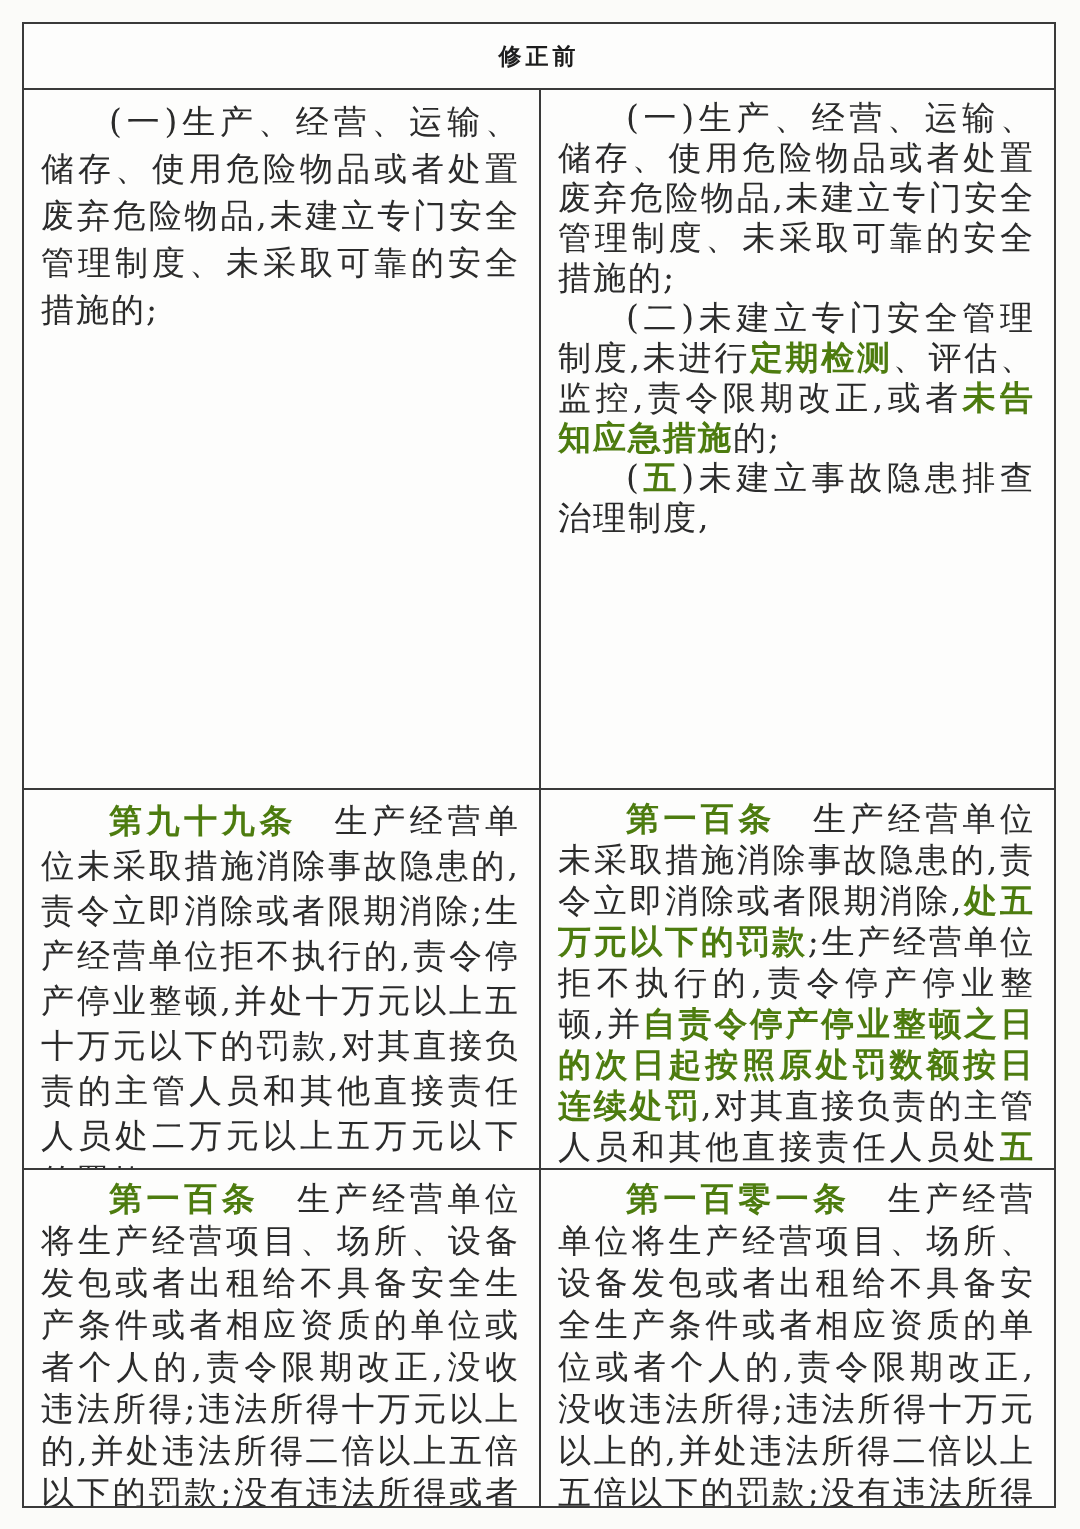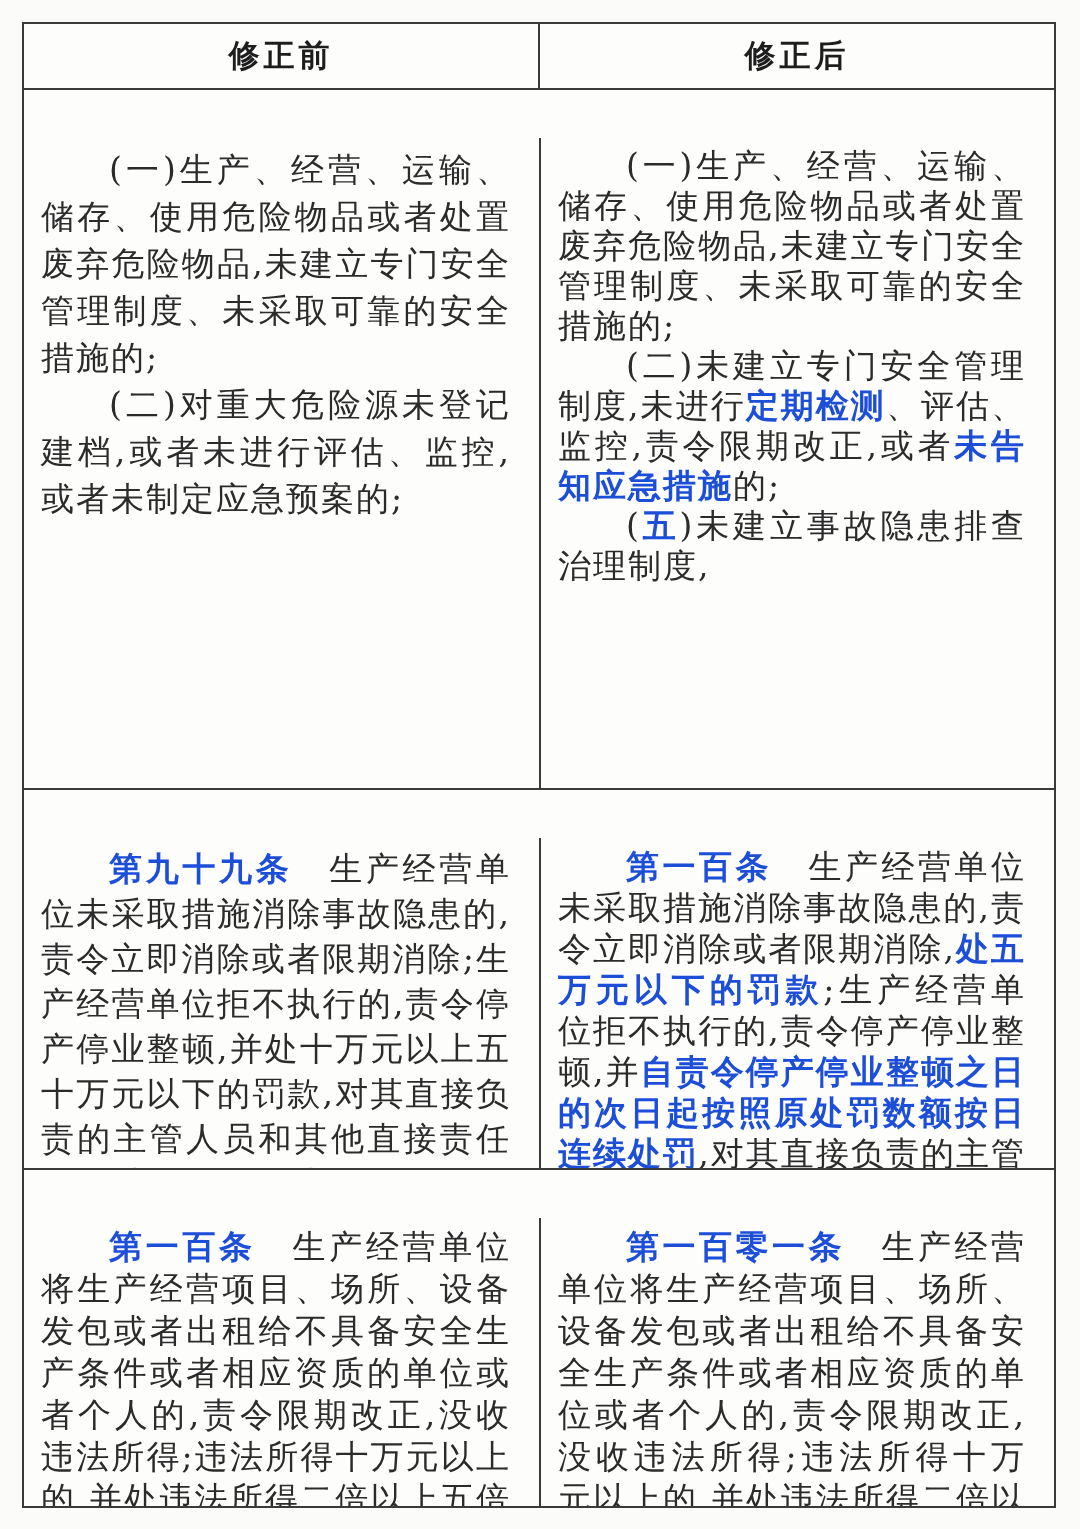--- a/index.html
+++ b/index.html
@@ -37,77 +37,74 @@
     display: flex;
     border-bottom: 2px solid #3a3a3a;
   }
   .hdr-cell {
     flex: 1 1 50%;
     display: flex;
     align-items: center;
     justify-content: center;
     font-family: "DejaVu Sans", "Liberation Sans", sans-serif;
     font-weight: bold;
-    font-size: 31px;
+    font-size: 23px;
     letter-spacing: 4px;
     color: #1d1d1d;
   }
   .hdr-cell + .hdr-cell { border-left: 2px solid #3a3a3a; }
   .body-row {
     display: flex;
     overflow: hidden;
   }
   .body-row + .body-row { border-top: 2px solid #3a3a3a; }
   .row1 { flex: 0 0 698px; }
   .row2 { flex: 0 0 378px; }
   .row3 { flex: 1 1 auto; }
   .cell {
     flex: 1 1 50%;
     box-sizing: border-box;
-    padding: 8px 28px 0 17px;
+    padding: 8px 19px 0 17px;
     overflow: hidden;
     font-size: 33px;
     letter-spacing: 2px;
     color: #2b2b2b;
-    margin-top: 48px;
   }
   .cell + .cell { border-left: 2px solid #3a3a3a; }
   .para {
     margin: 0;
     text-indent: 68px;
     text-align: justify;
     text-justify: inter-character;
   }
   .lh47 { line-height: 47px; }
   .lh45 { line-height: 45px; }
   .lh42 { line-height: 42px; }
   .lh41 { line-height: 41px; }
   .lh40 { line-height: 40px; }
   .run { }
   .run.bold {
     font-family: "DejaVu Sans", "Liberation Sans", sans-serif;
     font-weight: bold;
-    color: #1d4ed8;
+    color: #4d7c0f;
   }
 </style>
 </head>
 <body>
 
 <div class="page">
   <div class="tbl">
 
     <div class="hdr-row">
       <div class="hdr-cell">修正前</div>
-      <div class="hdr-cell">修正后</div>
     </div>
 
     <div class="body-row row1">
       <div class="cell lh47">
           <p class="para"><span class="run">(一)生产、经营、运输、储存、使用危险物品或者处置废弃危险物品,未建立专门安全管理制度、未采取可靠的安全措施的;</span></p>
-          <p class="para"><span class="run">(二)对重大危险源未登记建档,或者未进行评估、监控,或者未制定应急预案的;</span></p>
         </div>
       <div class="cell lh40">
           <p class="para"><span class="run">(一)生产、经营、运输、储存、使用危险物品或者处置废弃危险物品,未建立专门安全管理制度、未采取可靠的安全措施的;</span></p>
           <p class="para"><span class="run">(二)未建立专门安全管理制度,未进行</span><span class="run bold">定期检测</span><span class="run">、评估、监控,责令限期改正,或者</span><span class="run bold">未告知应急措施</span><span class="run">的;</span></p>
           <p class="para"><span class="run">(</span><span class="run bold">五</span><span class="run">)未建立事故隐患排查治理制度,</span></p>
         </div>
     </div>
 
     <div class="body-row row2">
       <div class="cell lh45">

